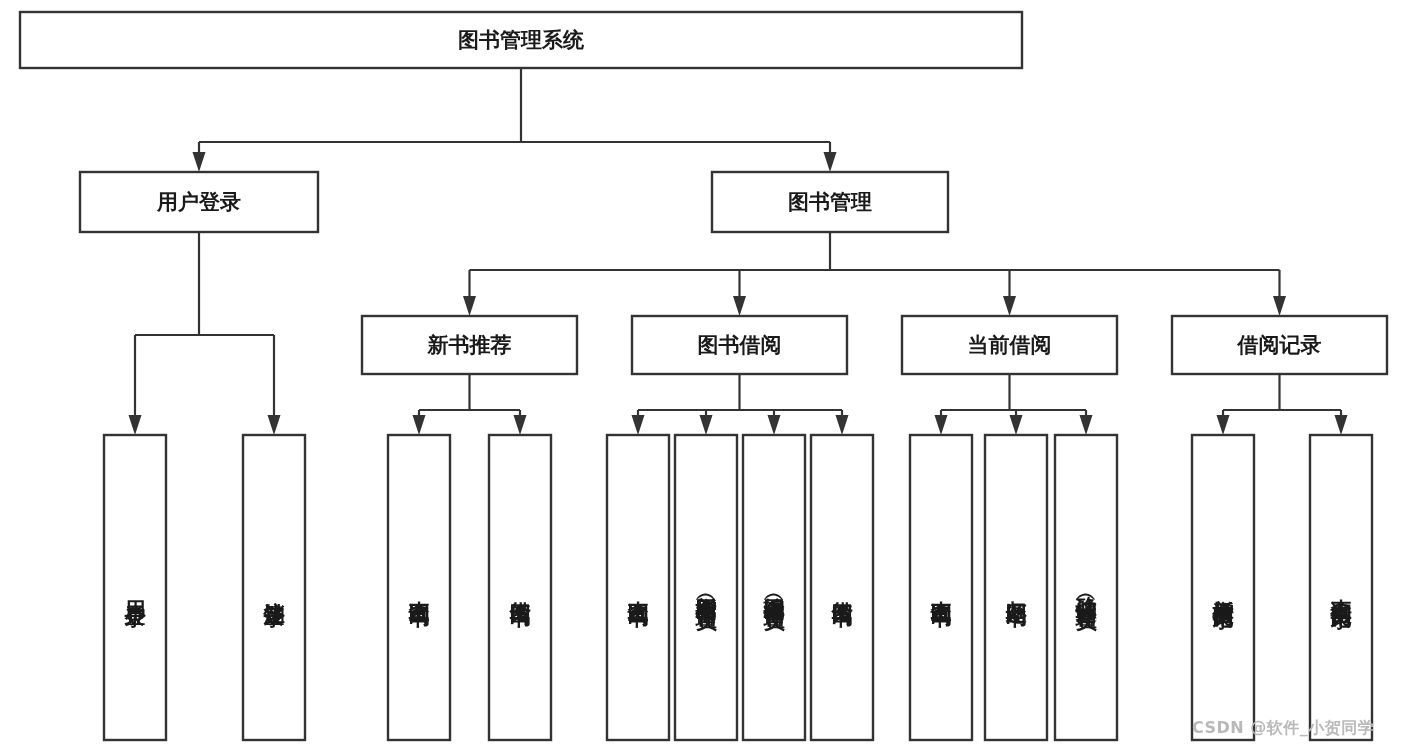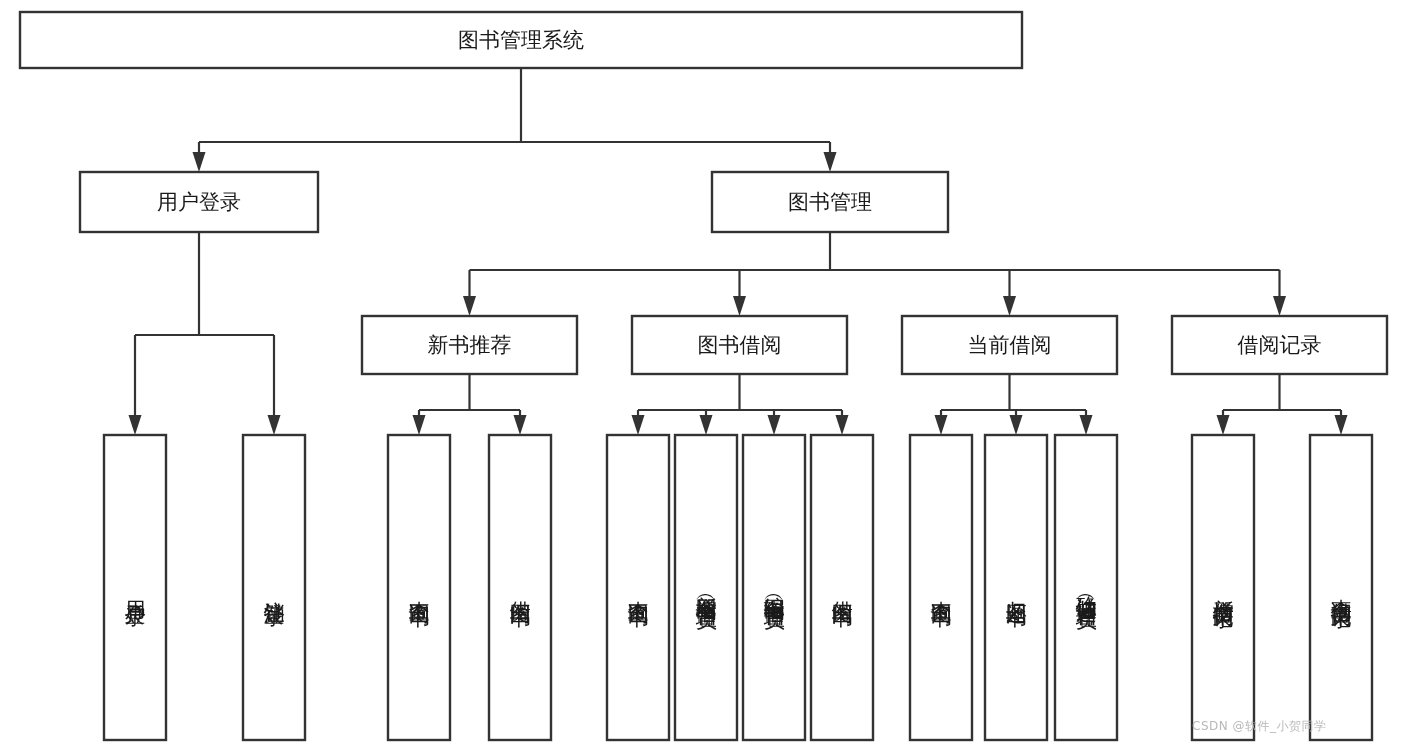--- a/index.html
+++ b/index.html
@@ -11,20 +11,21 @@
     width: 1405px;
     height: 747px;
     font-family: "DejaVu Sans", "Liberation Sans", sans-serif;
     overflow: hidden;
     position: relative;
   }
   #diagram-root {
     position: relative;
     width: 1386px;
     height: 747px;
+    font-weight: bold;
   }
   svg#tree-svg {
     position: absolute;
     left: 0;
     top: 0;
     width: 1405px;
     height: 747px;
     display: block;
   }
   .node-box {
@@ -58,21 +59,21 @@
     line-height: 1.06;
     color: #1a1a1a;
     letter-spacing: 2px;
     text-align: center;
     white-space: nowrap;
     pointer-events: none;
   }
   .watermark {
     position: absolute;
     font-family: "DejaVu Sans", "Liberation Sans", sans-serif;
-    font-size: 12px;
+    font-size: 16px;
     color: #b9b9b9;
     white-space: nowrap;
     letter-spacing: 0.5px;
   }
 </style>
 </head>
 <body>
 
 <div id="diagram-root">
   <svg id="tree-svg" viewBox="0 0 1405 747">

